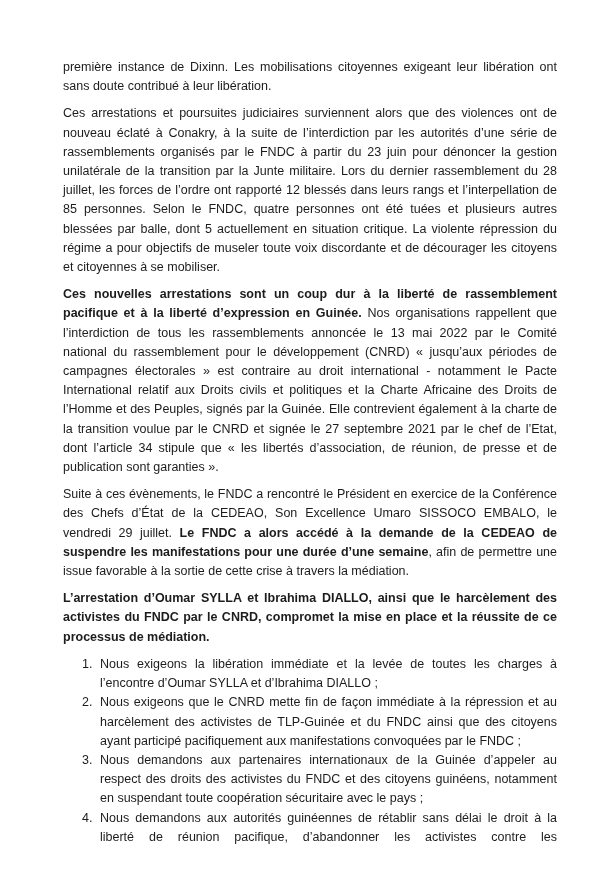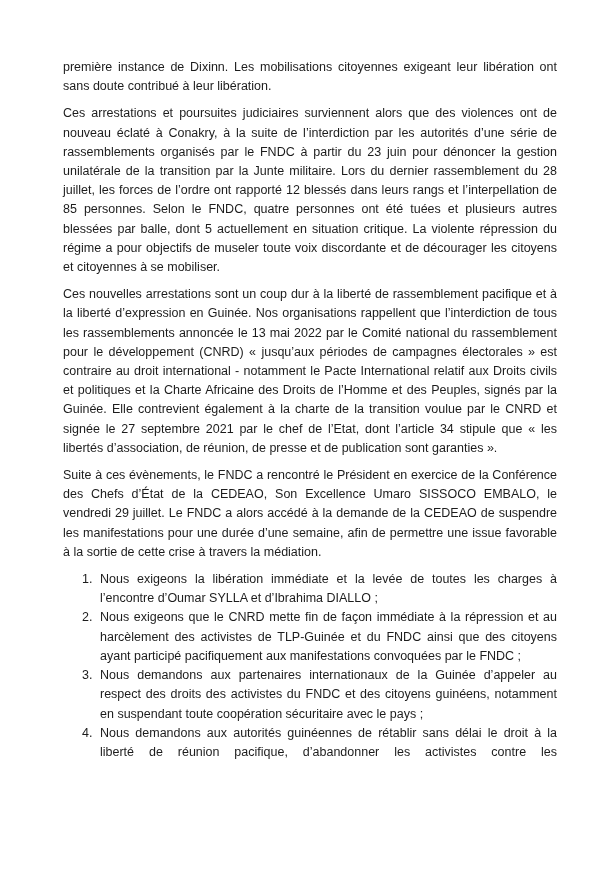--- a/index.html
+++ b/index.html
@@ -19,21 +19,21 @@
     font-family: "Liberation Sans", "DejaVu Sans", sans-serif;
     font-size: 12.5px;
     line-height: 19.2px;
     color: #1c1c1c;
     -webkit-font-smoothing: antialiased;
   }
   .para {
     margin: 0 0 8px 0;
     text-align: justify;
   }
-  .bold { font-weight: normal; }
+  .bold { font-weight: bold; }
   ol.demands {
     margin: 4px 0 0 0;
     padding: 0 0 0 19px;
     list-style: none;
   }
   ol.demands li {
     display: flex;
     margin: 0;
   }
   .li-marker {
@@ -62,20 +62,23 @@
   </p>
 
   <p class="para">
     <span class="bold">Ces nouvelles arrestations sont un coup dur à la liberté de rassemblement pacifique et à la liberté d’expression en Guinée.</span><span> Nos organisations rappellent que l’interdiction de tous les rassemblements annoncée le 13 mai 2022 par le Comité national du rassemblement pour le développement (CNRD) « jusqu’aux périodes de campagnes électorales » est contraire au droit international - notamment le Pacte International relatif aux Droits civils et politiques et la Charte Africaine des Droits de l’Homme et des Peuples, signés par la Guinée. Elle contrevient également à la charte de la transition voulue par le CNRD et signée le 27 septembre 2021 par le chef de l’Etat, dont l’article 34 stipule que « les libertés d’association, de réunion, de presse et de publication sont garanties ».</span>
   </p>
 
   <p class="para">
     <span>Suite à ces évènements, le FNDC a rencontré le Président en exercice de la Conférence des Chefs d’État de la CEDEAO, Son Excellence Umaro SISSOCO EMBALO, le vendredi 29 juillet. </span><span class="bold">Le FNDC a alors accédé à la demande de la CEDEAO de suspendre les manifestations pour une durée d’une semaine</span><span>, afin de permettre une issue favorable à la sortie de cette crise à travers la médiation.</span>
   </p>
 
+  <p class="para bold">
+    <span>L’arrestation d’Oumar SYLLA et Ibrahima DIALLO, ainsi que le harcèlement des activistes du FNDC par le CNRD, compromet la mise en place et la réussite de ce processus de médiation.</span>
+  </p>
 
   <ol class="demands">
     <li>
       <span class="li-marker">1.</span>
       <span class="li-text">Nous exigeons la libération immédiate et la levée de toutes les charges à l’encontre d’Oumar SYLLA et d’Ibrahima DIALLO ;</span>
     </li>
     <li>
       <span class="li-marker">2.</span>
       <span class="li-text">Nous exigeons que le CNRD mette fin de façon immédiate à la répression et au harcèlement des activistes de TLP-Guinée et du FNDC ainsi que des citoyens ayant participé pacifiquement aux manifestations convoquées par le FNDC ;</span>
     </li>

